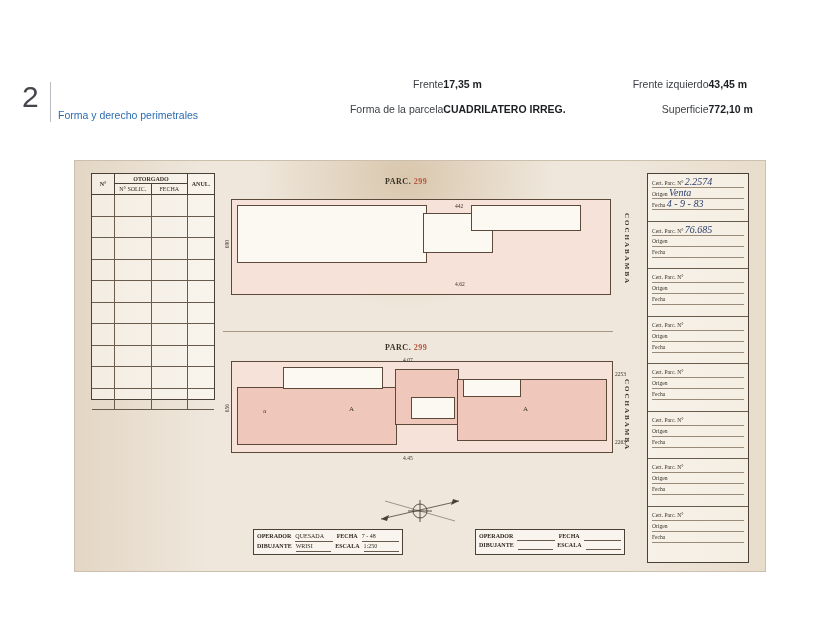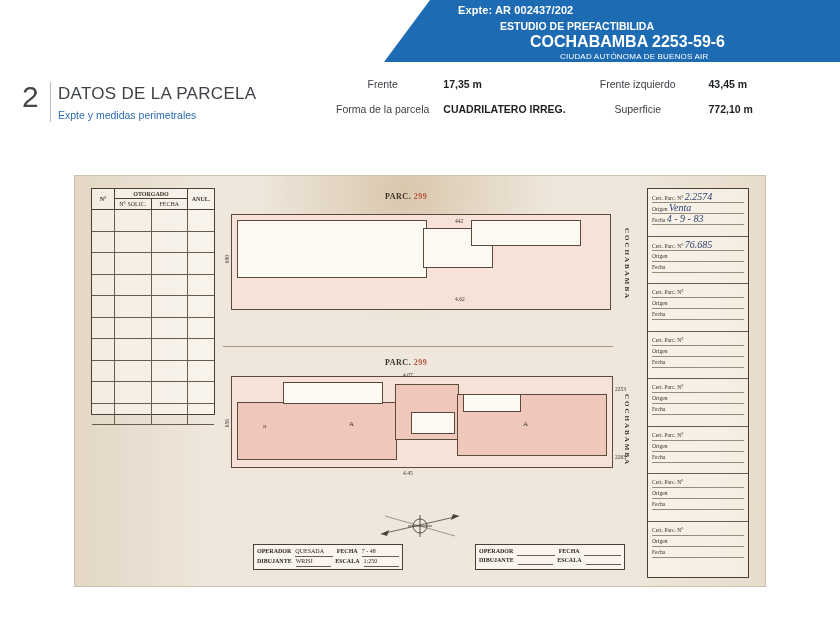--- a/index.html
+++ b/index.html
@@ -125,21 +125,21 @@
     border-collapse: collapse;
     font-size: 10.5px;
     color: #2f3336;
   }
   .data-table td {
     padding: 0;
     height: 24px;
     vertical-align: middle;
   }
   .lbl {
-    text-align: center;
+    text-align: right;
     padding-right: 10px;
     color: #3a3f44;
     white-space: nowrap;
   }
   .val {
     text-align: left;
     padding-left: 12px;
     font-weight: bold;
     color: #1c1f22;
     white-space: nowrap;
@@ -148,21 +148,21 @@
   .row-line { border-bottom: 1px solid #ffffff; }
   .c-lbl1 { width: 120px; }
   .c-val1 { width: 120px; }
   .c-lbl2 { width: 140px; }
   .c-val2 { width: 130px; }
 
   
   .plan {
     position: absolute;
     left: 74px;
-    top: 175px;
+    top: 160px;
     width: 692px;
     height: 412px;
     background: #efe7dc;
     border: 1px solid #cdbfae;
     box-sizing: border-box;
     overflow: hidden;
     font-family: "Liberation Serif", serif;
   }
   
   .plan .stain1 {
@@ -321,33 +321,24 @@
     width: 390px;
     height: 1px;
     background: #a79883;
   }
 </style>
 </head>
 <body>
 
 <div id="page">
 
-  <div class="header">
-    <div class="header-band">
-      <div class="expte">Expte: AR 002437/202</div>
-      <div class="estudio">ESTUDIO DE PREFACTIBILIDA</div>
-      <div class="dir">COCHABAMBA 2253-59-6</div>
-      <div class="ciudad">CIUDAD AUTÓNOMA DE BUENOS AIR</div>
-    </div>
-  </div>
 
   <div class="sec-num">2</div>
   <div class="sec-rule"></div>
-  <div class="sec-title">DATOS DE LA PARCELA</div>
-  <div class="sec-sub">Expte y medidas perimetrales</div>
+  <div class="sec-sub">Forma y derecho perimetrales</div>
 
   <table class="data-table">
     <tbody>
       <tr class="row-line">
         <td class="lbl c-lbl1">Frente</td>
         <td class="val c-val1">17,35 m</td>
         <td class="lbl c-lbl2">Frente izquierdo</td>
         <td class="val c-val2">43,45 m</td>
       </tr>
       <tr>

